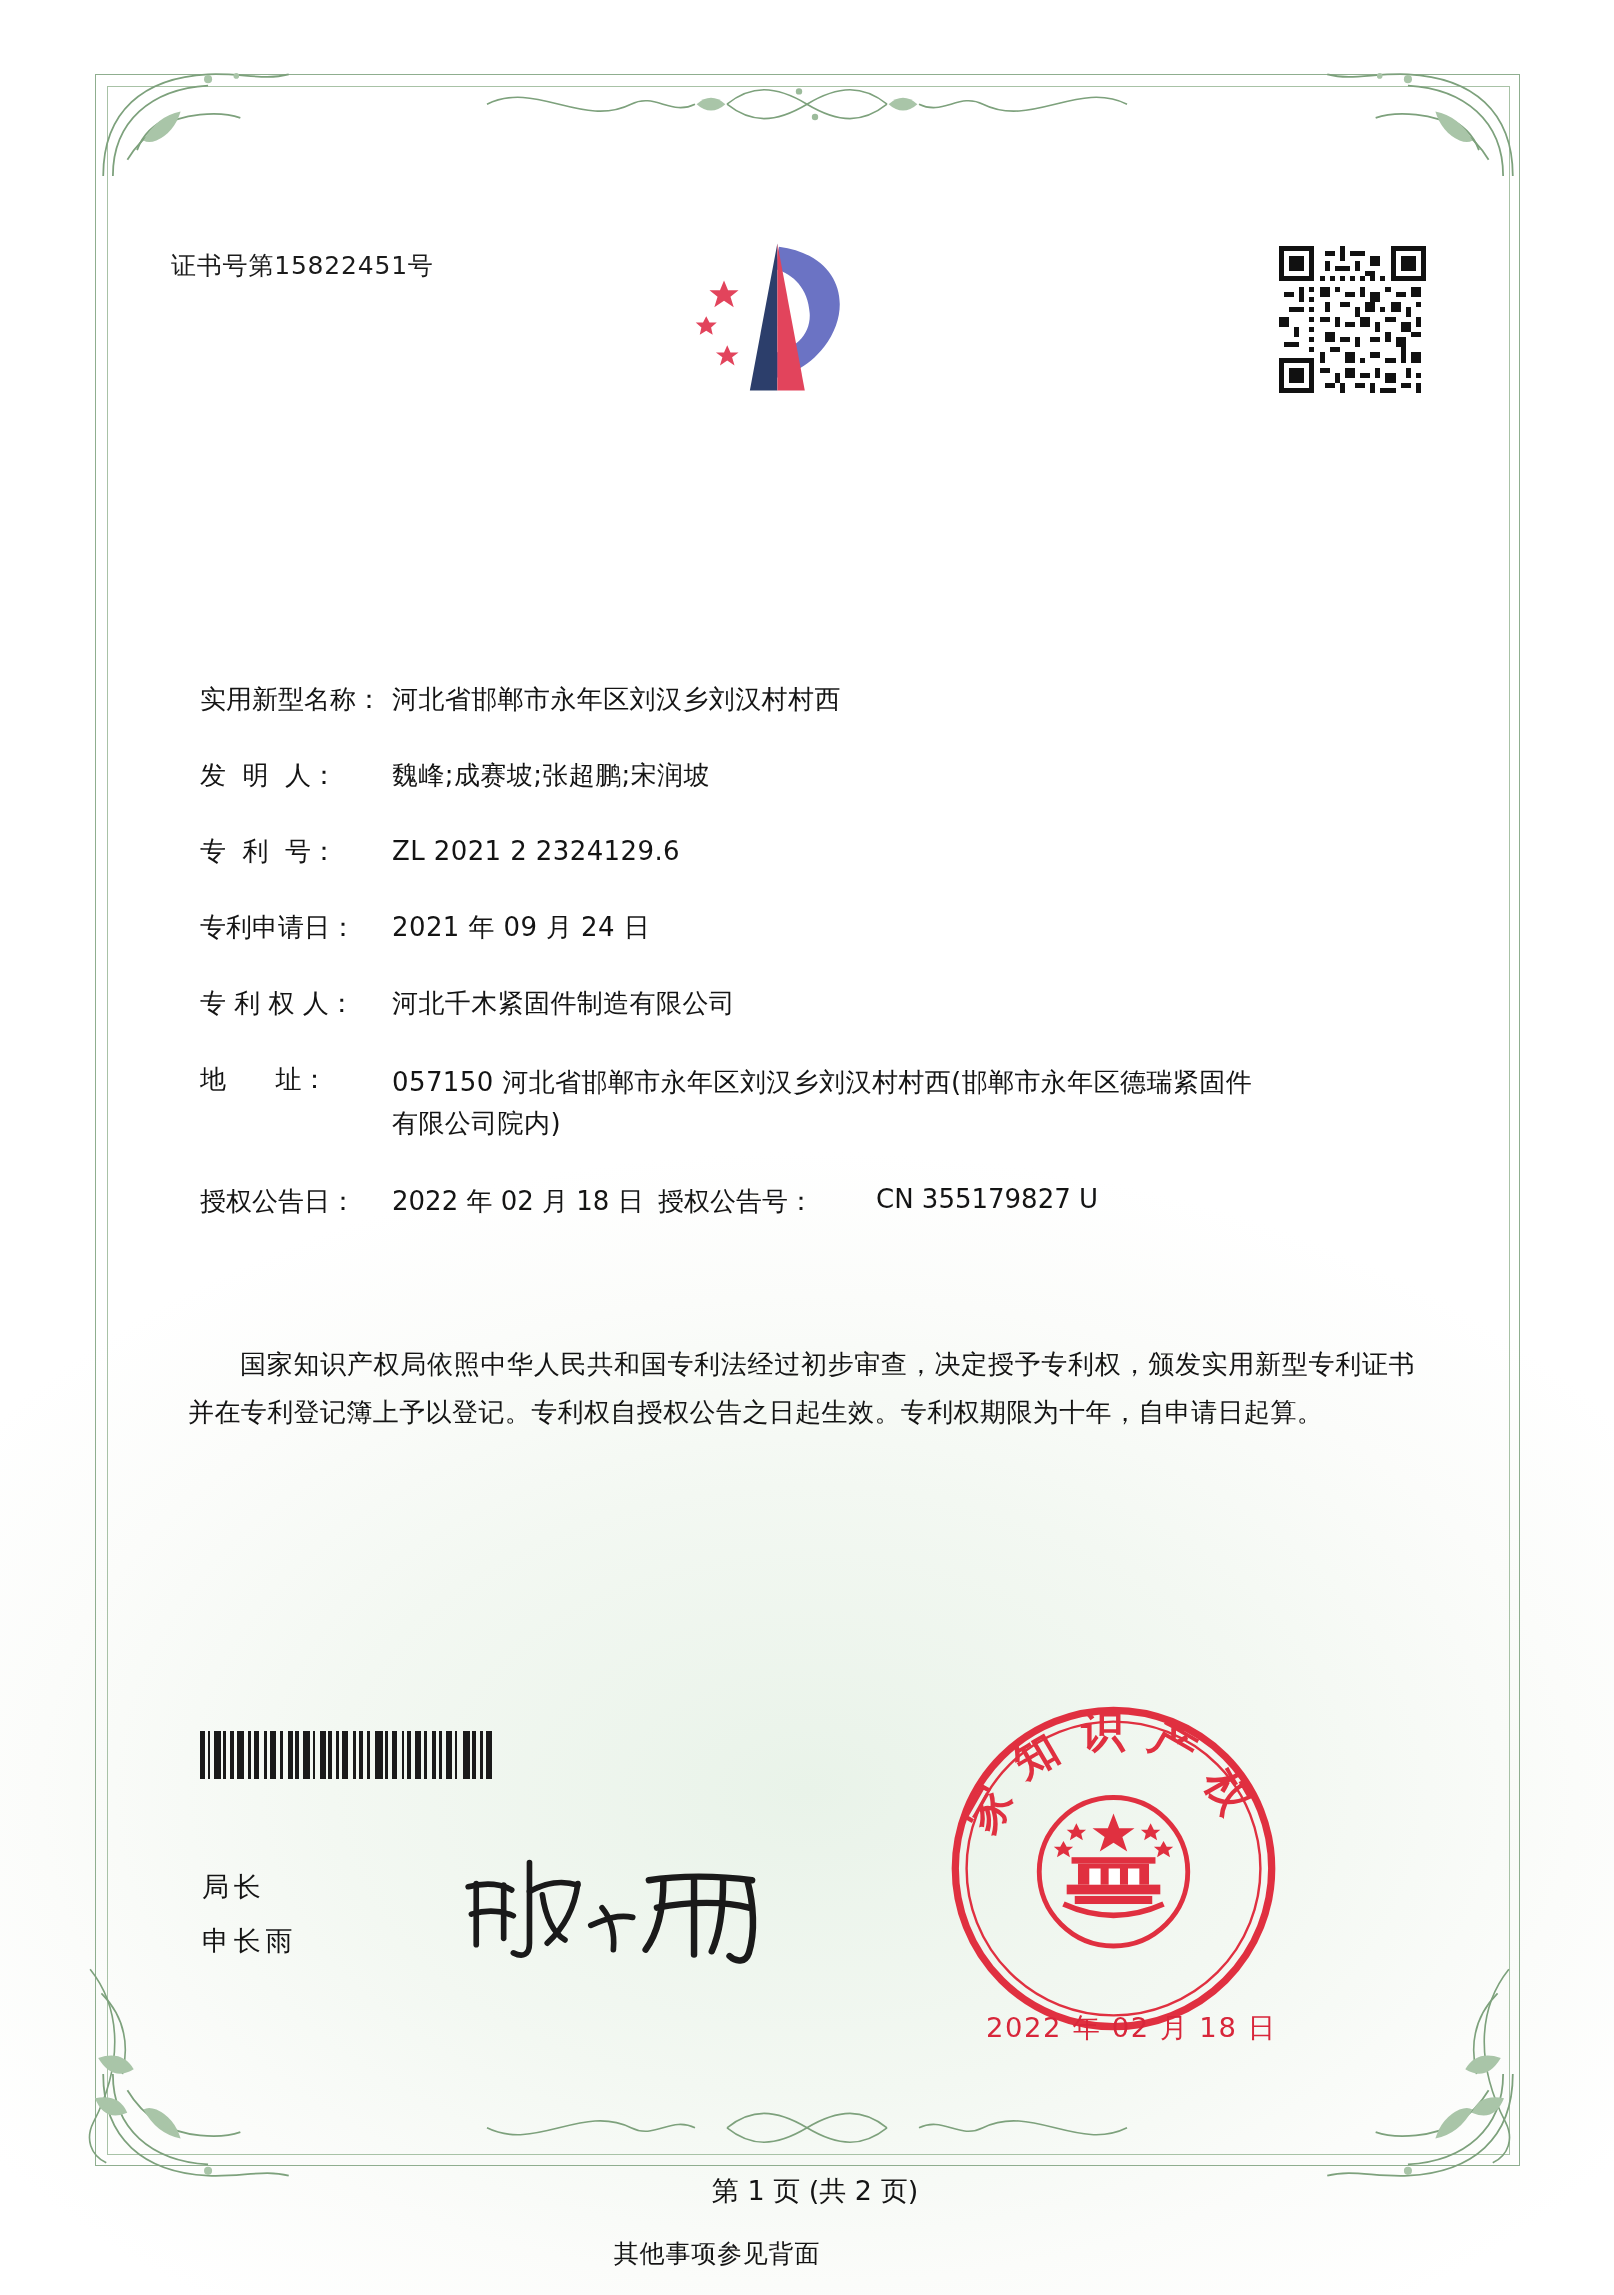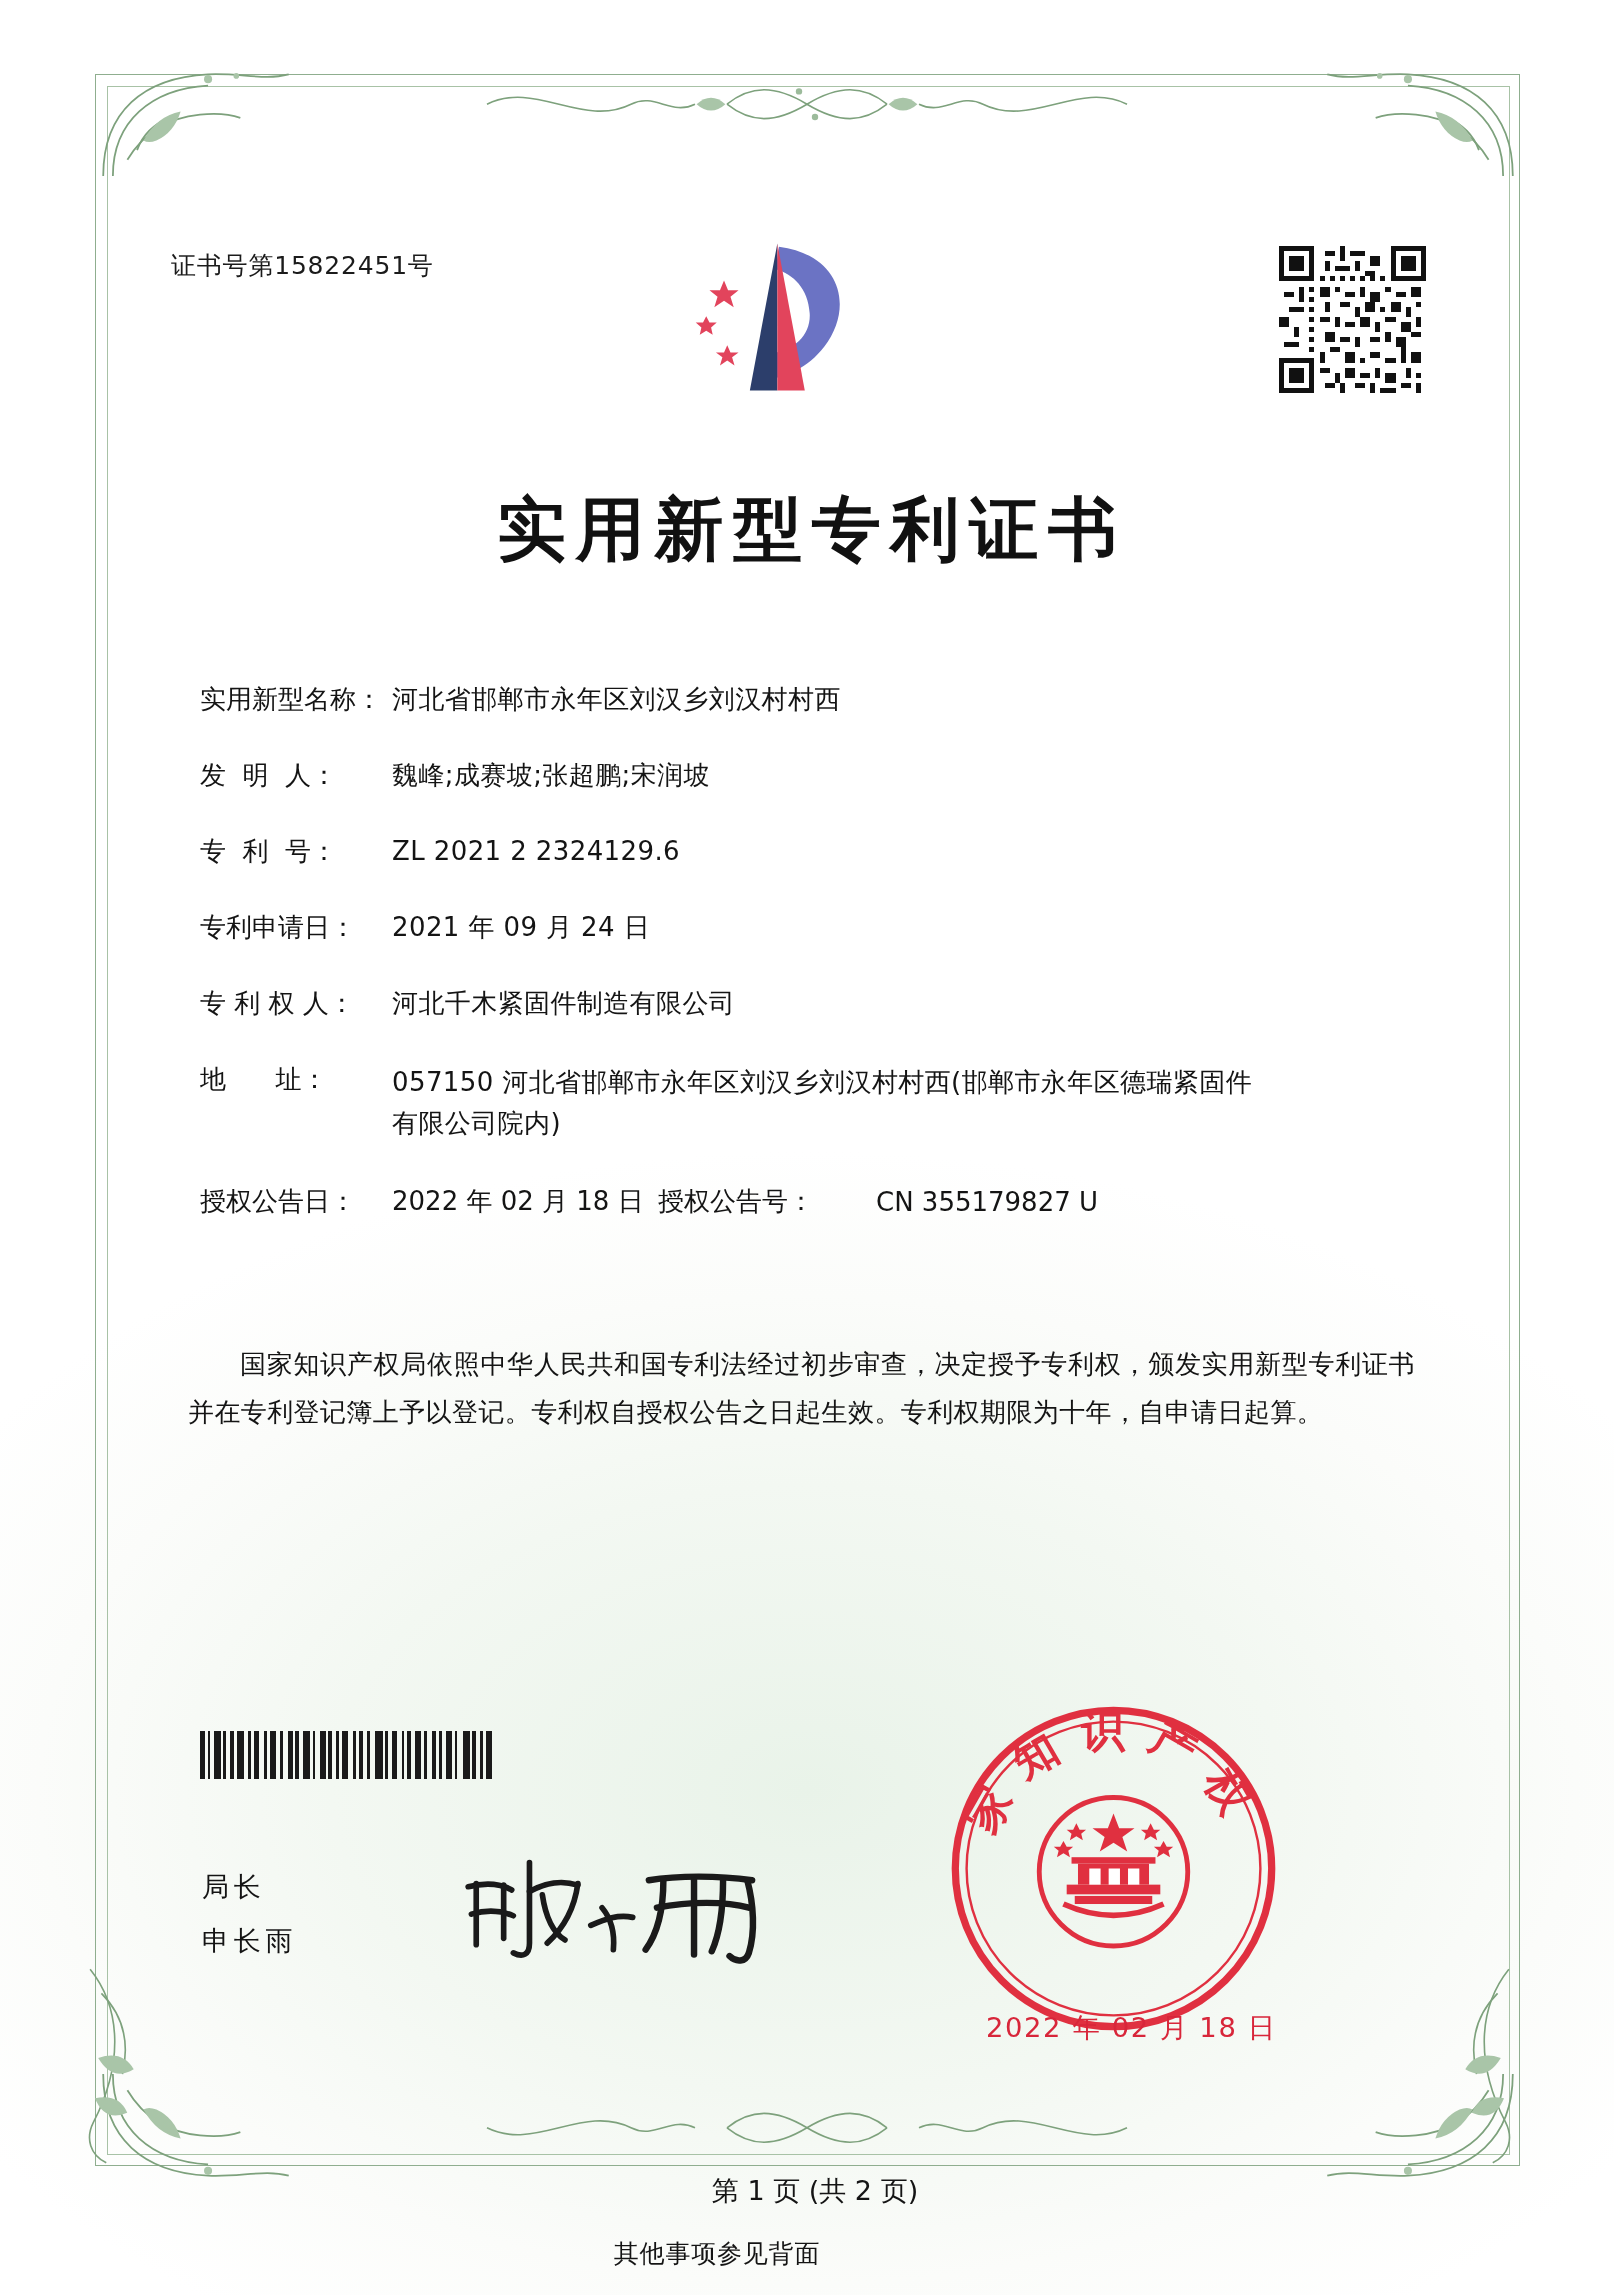--- a/index.html
+++ b/index.html
@@ -136,21 +136,21 @@
     flex: 1 1 auto;
     letter-spacing: 0.4px;
   }
   .field-value.addr {
     line-height: 1.55;
     max-width: 880px;
   }
 
   .row-pub {
     display: flex;
-    align-items: center;
+    align-items: flex-start;
     font-size: 26px;
     margin-bottom: 36px;
     color: #141414;
   }
   .pub-label { width: 192px; flex: 0 0 192px; white-space: pre; }
   .pub-value { width: 266px; flex: 0 0 266px; }
   .pub-label2 { width: 218px; flex: 0 0 218px; white-space: pre; }
   .pub-value2 { flex: 1 1 auto; }
 
   
@@ -478,21 +478,20 @@
           <rect x="12" y="27" width="1" height="2"></rect>
         <rect x="15" y="27" width="2" height="1"></rect>
           <rect x="18" y="27" width="1" height="2"></rect>
         <rect x="20" y="28" width="3" height="1"></rect>
           <rect x="24" y="27" width="2" height="1"></rect>
         <rect x="27" y="27" width="1" height="2"></rect>
       </g>
     </svg>
   </div>
 
-  <div class="doc-title">实用新型专利证书</div>
 
   <div class="fields">
 
     <div class="field-row">
       <div class="field-label">实用新型名称：</div>
       <div class="field-value">河北省邯郸市永年区刘汉乡刘汉村村西</div>
     </div>
 
     <div class="field-row">
       <div class="field-label">发  明  人：</div>

